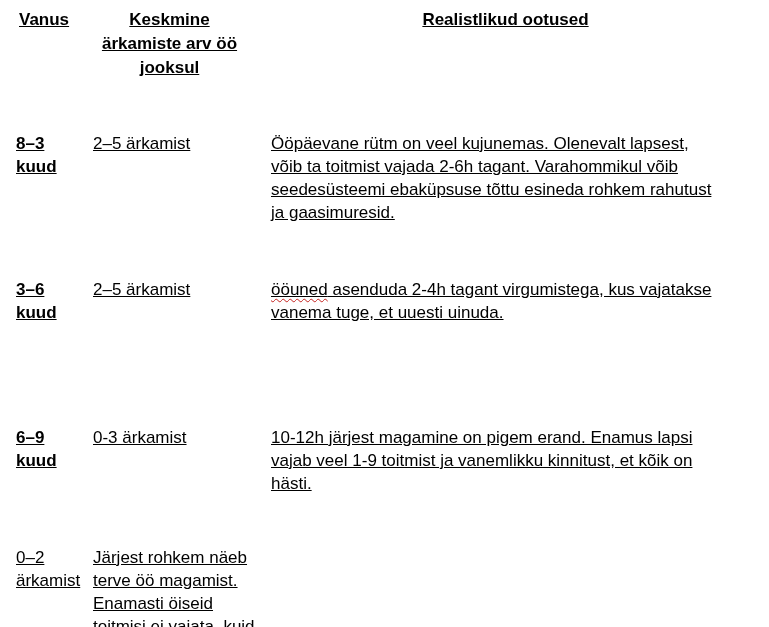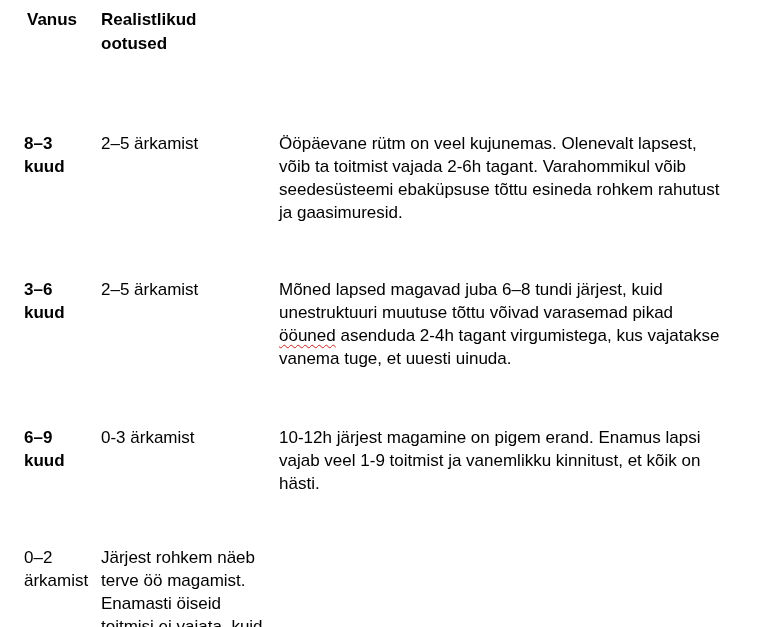--- a/index.html
+++ b/index.html
@@ -14,37 +14,38 @@
     height: 627px;
     background: var(--bg);
     color: var(--text);
     font-family: "Liberation Sans", sans-serif;
     font-size: 17px;
     overflow: hidden;
   }
   .doc {
     width: 769px;
     height: 499px;
-    padding: 8px 14px 0 24px;
+    padding: 8px 14px 0 16px;
+    text-decoration: underline;
   }
   .grid-row {
     display: grid;
     grid-template-columns: 77px 178px 1fr;
     align-items: start;
   }
   .cell {
     white-space: pre-line;
     line-height: 23px;
   }
   
   .header-row { height: 124px; font-weight: bold; }
   .header-row .cell { line-height: 24px; }
   .hdr-age { padding-left: 3px; }
   .hdr-wakings { text-align: center; padding-right: 25px; }
-  .hdr-expect { text-align: left; padding-right: 15px; }
+  .hdr-expect { text-align: center; padding-right: 15px; }
   
   .row-0 { height: 146px; }
   .row-1 { height: 148px; }
   .row-2 { height: 120px; }
   .row-3 { height: 81px; }
   .age-cell { font-weight: bold; }
   .expect-cell { padding-right: 10px; }
   .misspelled {
     text-decoration: underline;
     text-decoration-style: wavy;
@@ -55,40 +56,41 @@
   }
 </style>
 </head>
 <body>
 
 <div class="doc">
   <div class="table">
 
     <div class="grid-row header-row">
       <div class="cell hdr-age">Vanus</div>
+      <div class="cell hdr-wakings">Keskmine
+ärkamiste arv öö
+jooksul</div>
       <div class="cell hdr-expect">Realistlikud ootused</div>
     </div>
 
     <div class="grid-row row-0">
       <div class="cell age-cell">8–3
 kuud</div>
       <div class="cell wakings-cell">2–5 ärkamist</div>
       <div class="cell expect-cell">Ööpäevane rütm on veel kujunemas. Olenevalt lapsest,
 võib ta toitmist vajada 2-6h tagant. Varahommikul võib
 seedesüsteemi ebaküpsuse tõttu esineda rohkem rahutust
 ja gaasimuresid.</div>
     </div>
 
     <div class="grid-row row-1">
       <div class="cell age-cell">3–6
 kuud</div>
       <div class="cell wakings-cell">2–5 ärkamist</div>
-      <div class="cell expect-cell"><span>Mõned lapsed magavad juba 6–8 tundi järjest, kuid
-unestruktuuri muutuse tõttu võivad varasemad pikad
-</span><span class="misspelled">ööuned</span><span> asenduda 2-4h tagant virgumistega, kus vajatakse
+      <div class="cell expect-cell"><span class="misspelled">ööuned</span><span> asenduda 2-4h tagant virgumistega, kus vajatakse
 vanema tuge, et uuesti uinuda.</span></div>
     </div>
 
     <div class="grid-row row-2">
       <div class="cell age-cell">6–9
 kuud</div>
       <div class="cell wakings-cell">0-3 ärkamist</div>
       <div class="cell expect-cell">10-12h järjest magamine on pigem erand. Enamus lapsi
 vajab veel 1-9 toitmist ja vanemlikku kinnitust, et kõik on
 hästi.</div>

